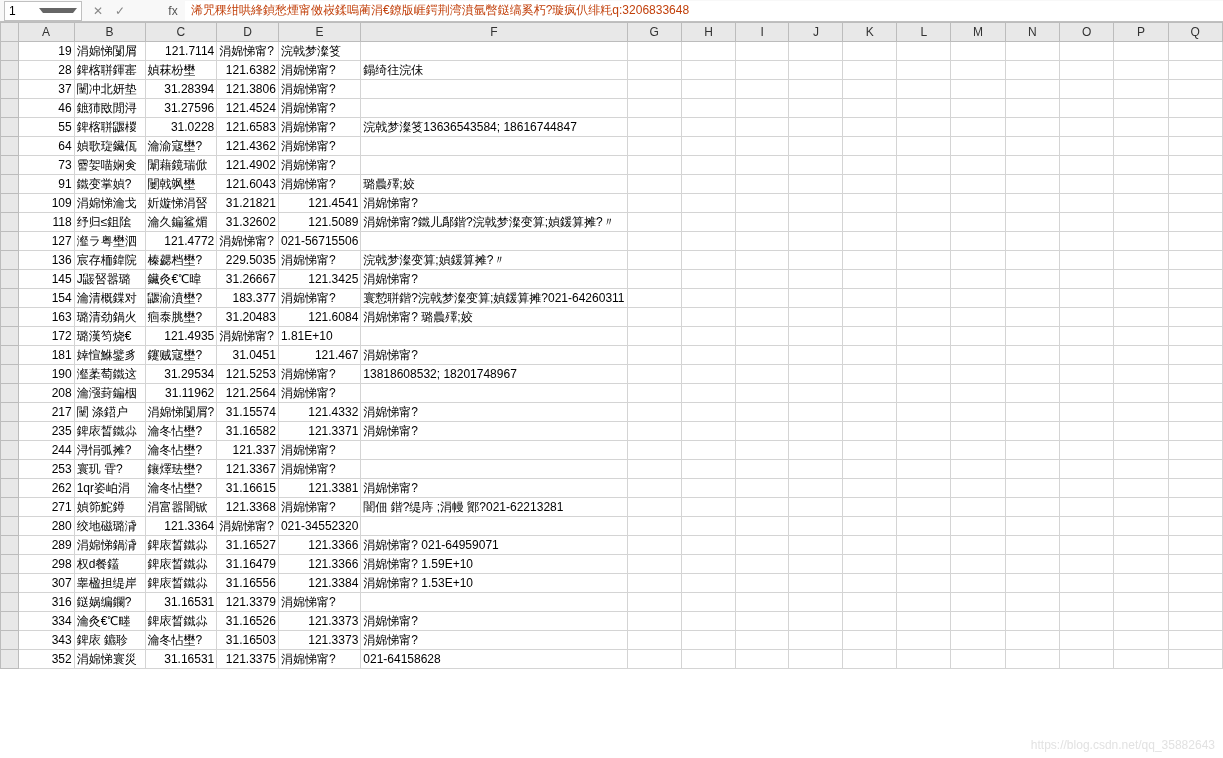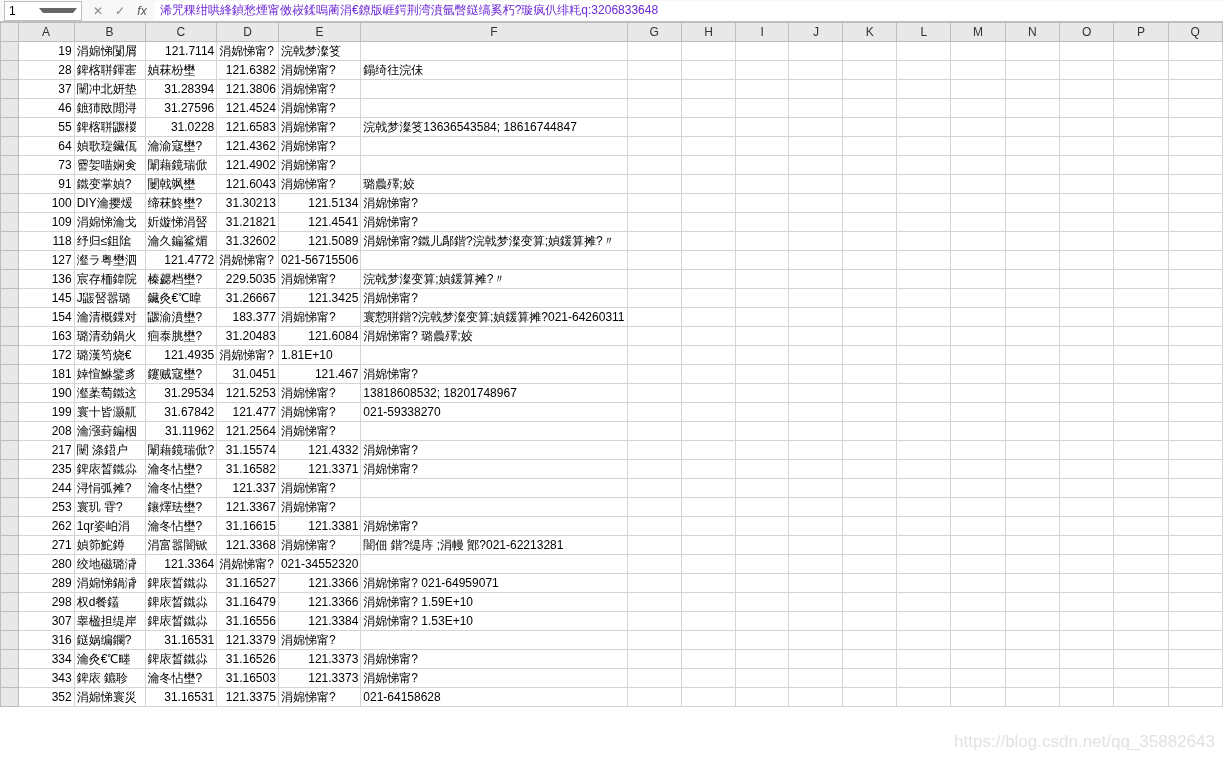--- a/index.html
+++ b/index.html
@@ -37,31 +37,31 @@
   border-top: 5px solid #666;
 }
 .fx-btns {
   display: flex;
   align-items: center;
   padding: 0 4px;
   gap: 6px;
   color: #888;
 }
 .fx-btns span { width: 16px; text-align: center; }
-.fx { font-style: italic; color: #555; }
+.fx { color: #555; margin-left: 31px; }
 .formula-input {
   flex: 1;
   height: 20px;
   border: none;
   background: #fff;
   padding: 0 6px;
   display: flex;
   align-items: center;
   font-size: 12px;
-  color: #6d28d9;
+  color: #c2410c;
 }
 .grid-wrap {
   position: relative;
   width: 1223px;
   height: 736px;
   overflow: hidden;
 }
 table {
   border-collapse: collapse;
   table-layout: fixed;
@@ -92,21 +92,21 @@
 .col-C { width: 62px; }
 .col-D { width: 62px; }
 .col-E { width: 72px; }
 .col-F { width: 250px; }
 .col-G, .col-H, .col-I, .col-J, .col-K, .col-L, .col-M, .col-N, .col-O, .col-P, .col-Q { width: 62px; }
 .watermark {
   position: absolute;
   right: 8px;
   bottom: 6px;
   color: #e2e2e2;
-  font-size: 17px;
+  font-size: 12px;
   pointer-events: none;
   margin-left: 32px;
 }
 </style>
 </head>
 <body>
 
 <div class="formula-bar">
   <div class="name-box">
     <span>1</span>
@@ -302,40 +302,20 @@
           <td class="col-K left"></td>
           <td class="col-L left"></td>
           <td class="col-M left"></td>
           <td class="col-N left"></td>
           <td class="col-O left"></td>
           <td class="col-P left"></td>
           <td class="col-Q left"></td>
         </tr>
         <tr>
           <td class="rowhdr"></td>
-          <td class="col-A right">100</td>
-          <td class="col-B left">DIY瀹撄煖</td>
-          <td class="col-C left">缔菻鮗壄?</td>
-          <td class="col-D right">31.30213</td>
-          <td class="col-E right">121.5134</td>
-          <td class="col-F left">涓婂悌甯?</td>
-          <td class="col-G left"></td>
-          <td class="col-H left"></td>
-          <td class="col-I left"></td>
-          <td class="col-J left"></td>
-          <td class="col-K left"></td>
-          <td class="col-L left"></td>
-          <td class="col-M left"></td>
-          <td class="col-N left"></td>
-          <td class="col-O left"></td>
-          <td class="col-P left"></td>
-          <td class="col-Q left"></td>
-        </tr>
-        <tr>
-          <td class="rowhdr"></td>
           <td class="col-A right">109</td>
           <td class="col-B left">涓婂悌瀹戈</td>
           <td class="col-C left">妡嫙悌涓唘</td>
           <td class="col-D right">31.21821</td>
           <td class="col-E right">121.4541</td>
           <td class="col-F left">涓婂悌甯?</td>
           <td class="col-G left"></td>
           <td class="col-H left"></td>
           <td class="col-I left"></td>
           <td class="col-J left"></td>
@@ -522,40 +502,20 @@
           <td class="col-K left"></td>
           <td class="col-L left"></td>
           <td class="col-M left"></td>
           <td class="col-N left"></td>
           <td class="col-O left"></td>
           <td class="col-P left"></td>
           <td class="col-Q left"></td>
         </tr>
         <tr>
           <td class="rowhdr"></td>
-          <td class="col-A right">199</td>
-          <td class="col-B left">寰十皆灏鼿</td>
-          <td class="col-C right">31.67842</td>
-          <td class="col-D right">121.477</td>
-          <td class="col-E left">涓婂悌甯?</td>
-          <td class="col-F left">021-59338270</td>
-          <td class="col-G left"></td>
-          <td class="col-H left"></td>
-          <td class="col-I left"></td>
-          <td class="col-J left"></td>
-          <td class="col-K left"></td>
-          <td class="col-L left"></td>
-          <td class="col-M left"></td>
-          <td class="col-N left"></td>
-          <td class="col-O left"></td>
-          <td class="col-P left"></td>
-          <td class="col-Q left"></td>
-        </tr>
-        <tr>
-          <td class="rowhdr"></td>
           <td class="col-A right">208</td>
           <td class="col-B left">瀹漒葑鍽栶</td>
           <td class="col-C right">31.11962</td>
           <td class="col-D right">121.2564</td>
           <td class="col-E left">涓婂悌甯?</td>
           <td class="col-F left"></td>
           <td class="col-G left"></td>
           <td class="col-H left"></td>
           <td class="col-I left"></td>
           <td class="col-J left"></td>
@@ -564,21 +524,21 @@
           <td class="col-M left"></td>
           <td class="col-N left"></td>
           <td class="col-O left"></td>
           <td class="col-P left"></td>
           <td class="col-Q left"></td>
         </tr>
         <tr>
           <td class="rowhdr"></td>
           <td class="col-A right">217</td>
           <td class="col-B left">闉  涤鍣户</td>
-          <td class="col-C left">闈藉鏡瑞俽?</td>
+          <td class="col-C left">涓婂悌闅屑?</td>
           <td class="col-D right">31.15574</td>
           <td class="col-E right">121.4332</td>
           <td class="col-F left">涓婂悌甯?</td>
           <td class="col-G left"></td>
           <td class="col-H left"></td>
           <td class="col-I left"></td>
           <td class="col-J left"></td>
           <td class="col-K left"></td>
           <td class="col-L left"></td>
           <td class="col-M left"></td>

